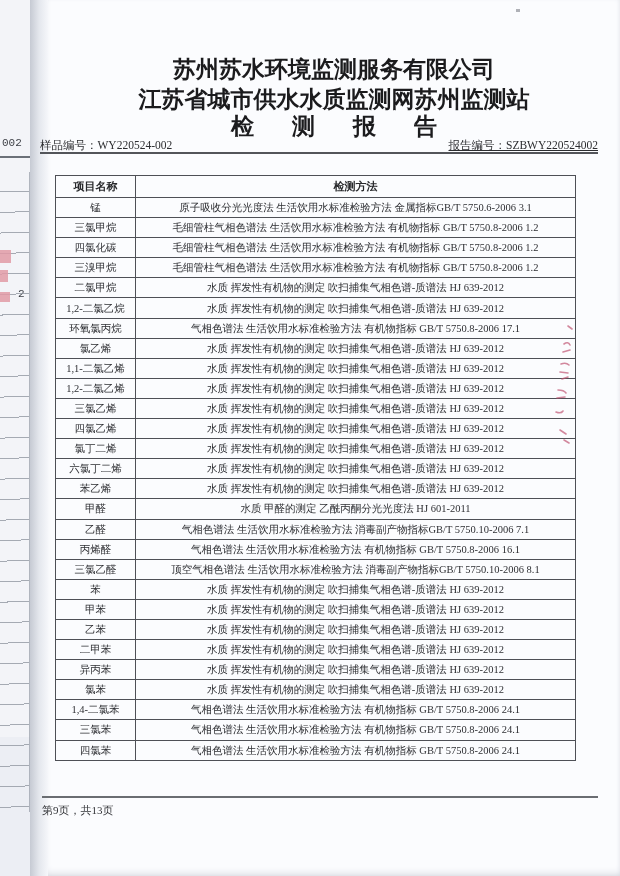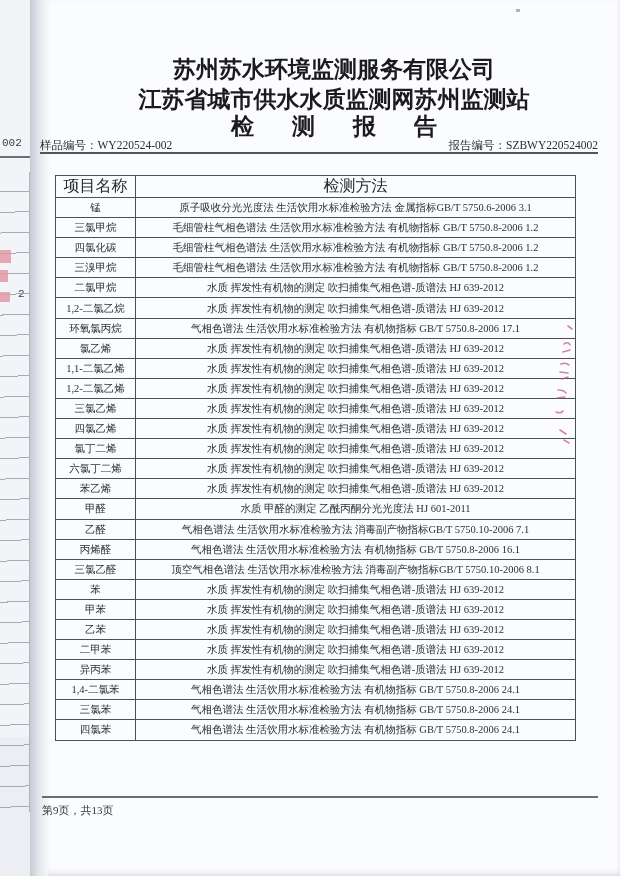--- a/index.html
+++ b/index.html
@@ -40,39 +40,39 @@
   }
 
   .title{position:absolute;left:0;width:572px;text-align:center;color:#1b1b1d;
     font-weight:600;font-size:23px;white-space:nowrap;}
   #company{top:54px;}
   #station{top:84px;}
   #report-title{top:111px;letter-spacing:38px;text-indent:38px;}
 
   .meta{position:absolute;top:138px;font-size:11.5px;color:#2c2d30;white-space:nowrap;}
   #sample-no{left:-8px;}
-  #report-no{right:22px;}
+  #report-no{right:22px;text-decoration:underline;}
 
   .rule{position:absolute;background:#53555a;}
   #top-rule{left:-8px;top:152px;width:558px;height:2px;}
   #bottom-rule{left:-6px;top:796px;width:556px;height:1.5px;background:#6a6d72;}
 
   table#methods{
     position:absolute;left:7px;top:175px;width:520px;
     border-collapse:collapse;table-layout:fixed;
     font-size:10.5px;color:#2e2f33;
   }
   #methods col.c1{width:80px;}
   #methods col.c2{width:440px;}
   #methods td,#methods th{
     border:1px solid #4e5056;text-align:center;vertical-align:middle;
     padding:0 2px;height:19.1px;line-height:1.05;font-weight:normal;
     overflow:hidden;white-space:nowrap;
   }
-  #methods thead th{height:21px;font-size:16px;color:#28292c;}
+  #methods thead th{height:21px;font-size:11px;color:#28292c;font-weight:bold;}
 
   #footer-text{position:absolute;left:-6px;top:803px;width:556px;text-align:left;
     font-size:11px;color:#35363a;}
 
   #stamp{position:absolute;left:546px;top:322px;opacity:.8;}
   #speck{position:absolute;left:516px;top:9px;width:4px;height:3px;background:#8e9299;opacity:.7;}
 </style>
 </head>
 <body>
 
@@ -207,20 +207,24 @@
           </tr>
           <tr>
             <td>二甲苯</td>
             <td>水质 挥发性有机物的测定 吹扫捕集气相色谱-质谱法 HJ 639-2012</td>
           </tr>
           <tr>
             <td>异丙苯</td>
             <td>水质 挥发性有机物的测定 吹扫捕集气相色谱-质谱法 HJ 639-2012</td>
           </tr>
           <tr>
+            <td>氯苯</td>
+            <td>水质 挥发性有机物的测定 吹扫捕集气相色谱-质谱法 HJ 639-2012</td>
+          </tr>
+          <tr>
             <td>1,4-二氯苯</td>
             <td>气相色谱法 生活饮用水标准检验方法 有机物指标 GB/T 5750.8-2006 24.1</td>
           </tr>
           <tr>
             <td>三氯苯</td>
             <td>气相色谱法 生活饮用水标准检验方法 有机物指标 GB/T 5750.8-2006 24.1</td>
           </tr>
           <tr>
             <td>四氯苯</td>
             <td>气相色谱法 生活饮用水标准检验方法 有机物指标 GB/T 5750.8-2006 24.1</td>

